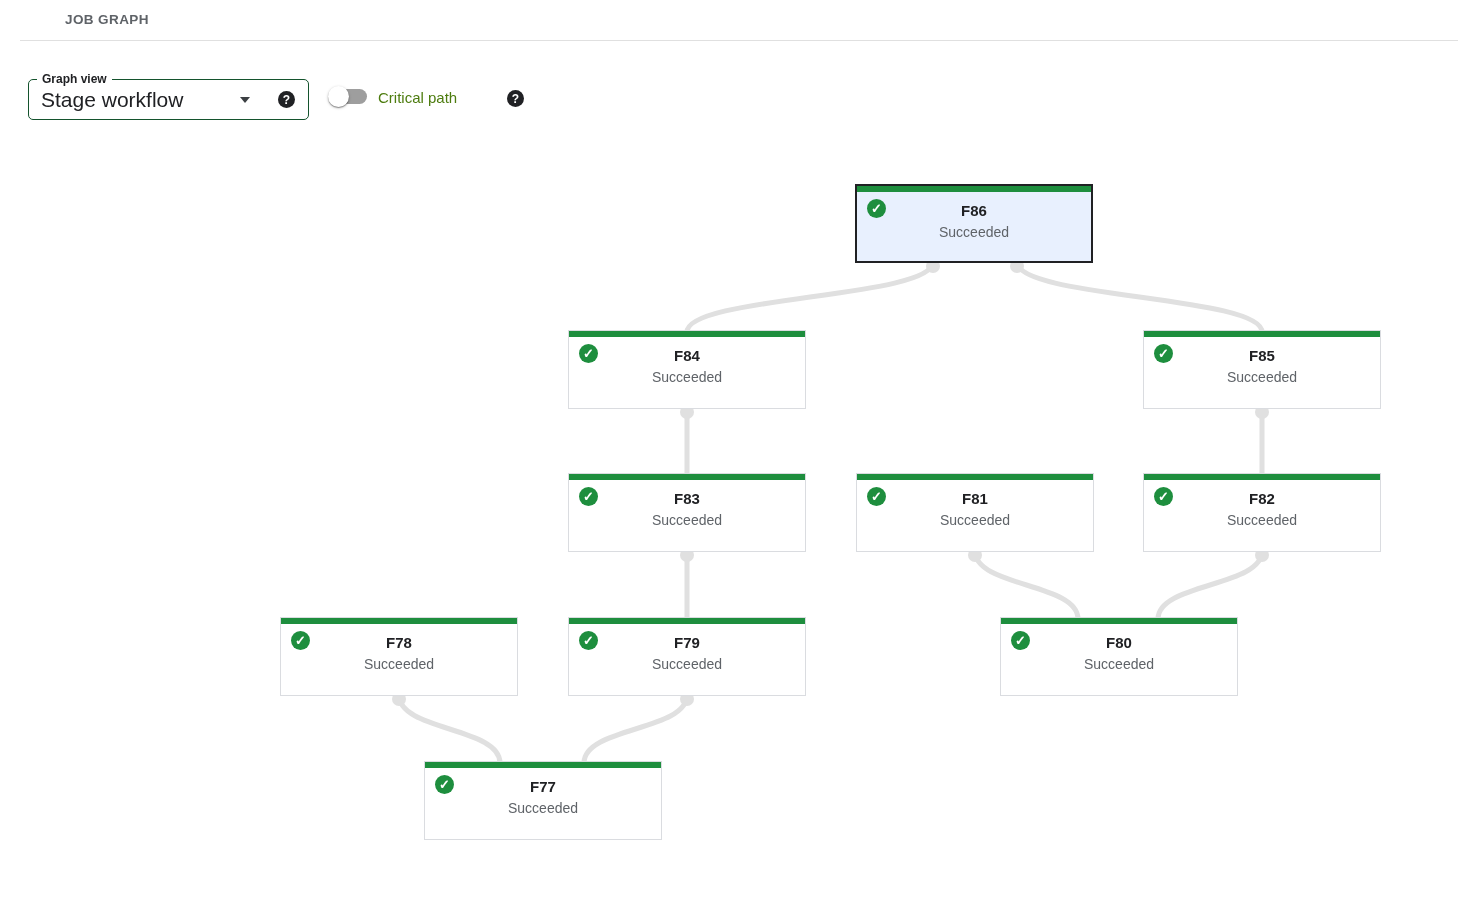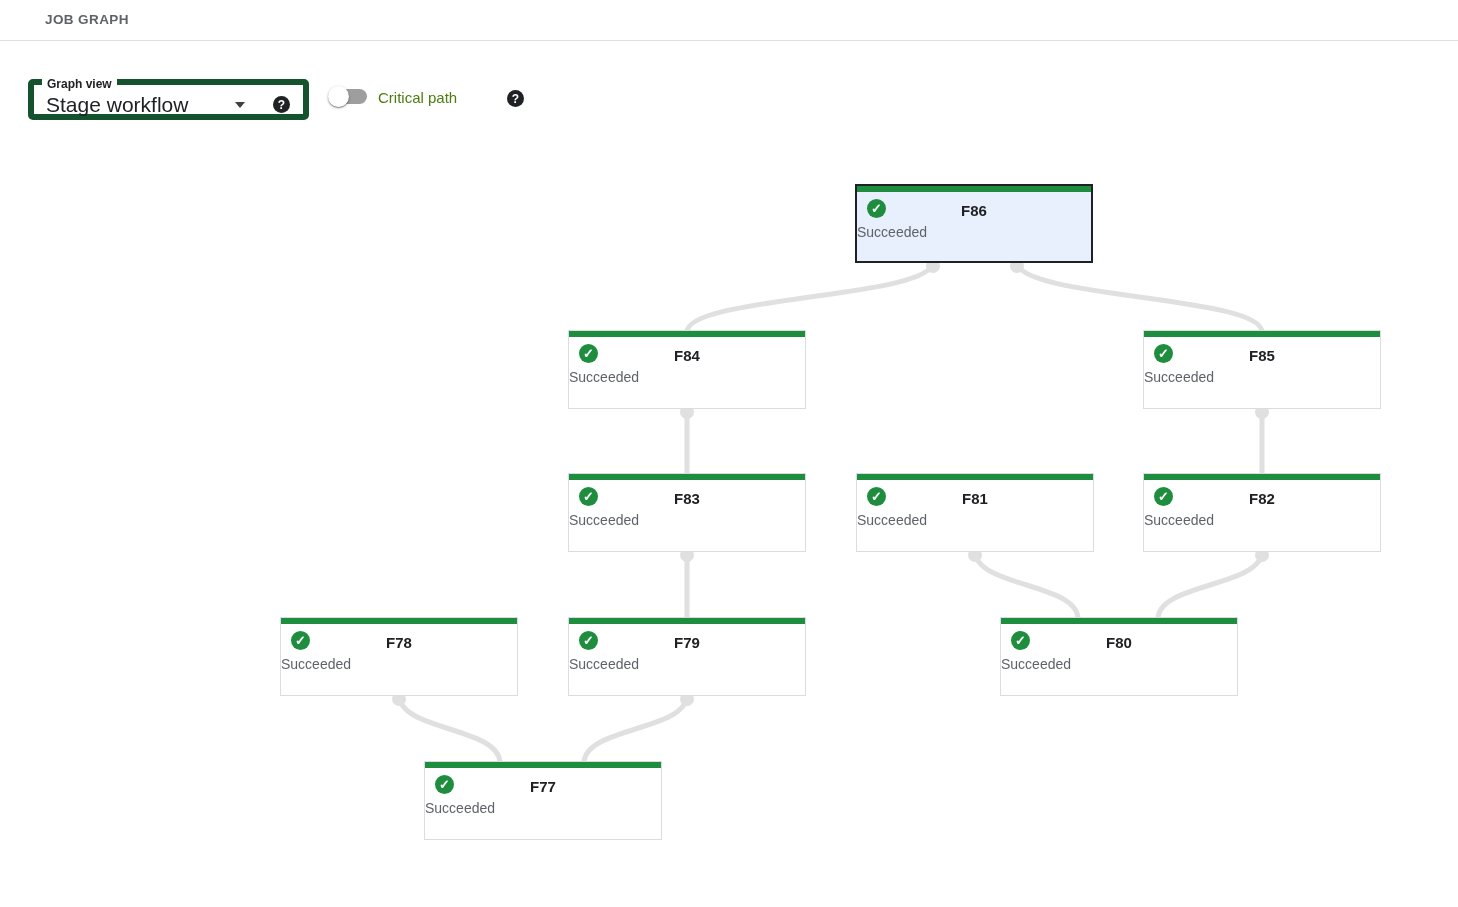--- a/index.html
+++ b/index.html
@@ -2,29 +2,29 @@
 <html><head>
 <meta charset="utf-8">
 <style>
   * { margin:0; padding:0; box-sizing:border-box; }
   html,body { width:1458px; height:907px; background:#fff; overflow:hidden;
               font-family:"Liberation Sans", sans-serif; }
   .page { position:relative; width:1458px; height:907px; background:#fff; }
 
   
   .tabbar { position:relative; z-index:3; display:flex; align-items:center;
-            height:41px; border-bottom:1px solid #e0e0e0; background:#fff; padding-left:18px; }
+            height:41px; border-bottom:1px solid #e0e0e0; background:#fff; padding-left:18px;margin-left:20px; }
   .tab { border:none; background:none; padding:0 27px; font-family:inherit;
          font-size:13.5px; font-weight:700; letter-spacing:.4px; color:#5f6368;
          cursor:pointer; line-height:40px; }
   .tab.active { color:#1a73e8; box-shadow:inset 0 -3px 0 0 #1a73e8; }
 
   
   .select-box { position:absolute; z-index:3; left:28px; top:79px; width:281px; height:41px;
-                border:6px solid #14532d; border-radius:5px; background:#fff; cursor:pointer; }
+                border:1px solid #14532d; border-radius:5px; background:#fff; cursor:pointer; }
   .select-label { position:absolute; top:-9px; left:8px; background:#fff; padding:0 5px;
                   font-size:12px; font-weight:700; color:#202124; line-height:16px; }
   .select-value { position:absolute; left:12px; top:0; line-height:39px; font-size:21px; color:#202124; }
   .caret { position:absolute; right:58px; top:17px; width:0; height:0;
            border-left:5px solid transparent; border-right:5px solid transparent;
            border-top:6px solid #3c4043; }
   .help { width:17px; height:17px; border-radius:50%; background:#202124; color:#fff;
           font-size:12px; font-weight:700; display:inline-flex; align-items:center;
           justify-content:center; cursor:pointer; line-height:1; }
   .help.in-select { position:absolute; right:13px; top:11px; }
@@ -42,21 +42,21 @@
   #nodes { position:absolute; inset:0; z-index:2; }
   .node { position:absolute; width:238px; height:79px; background:#fff;
           border:1px solid #dadce0; cursor:pointer; }
   .node.selected { background:#e8f0fe; border:2px solid #202124; }
   .node-bar { position:absolute; top:0; left:0; right:0; height:6px; background:#1e8e3e; }
   .node-check { position:absolute; left:10px; top:13px; width:19px; height:19px; border-radius:50%;
                 background:#1e8e3e; color:#fff; display:flex; align-items:center; justify-content:center;
                 font-size:13px; font-weight:700; line-height:1; }
   .node-title { position:absolute; top:16px; left:0; right:0; text-align:center;
                 font-size:15px; font-weight:700; color:#202124; }
-  .node-status { position:absolute; top:38px; left:0; right:0; text-align:left;
+  .node-status { position:absolute; top:38px; left:0; right:0; text-align:center;
                  font-size:14px; color:#5f6368; }
 </style>
 </head>
 <body>
 
 <div class="page">
 
   <nav class="tabbar">
     <button class="tab">JOB GRAPH</button>
   </nav>

